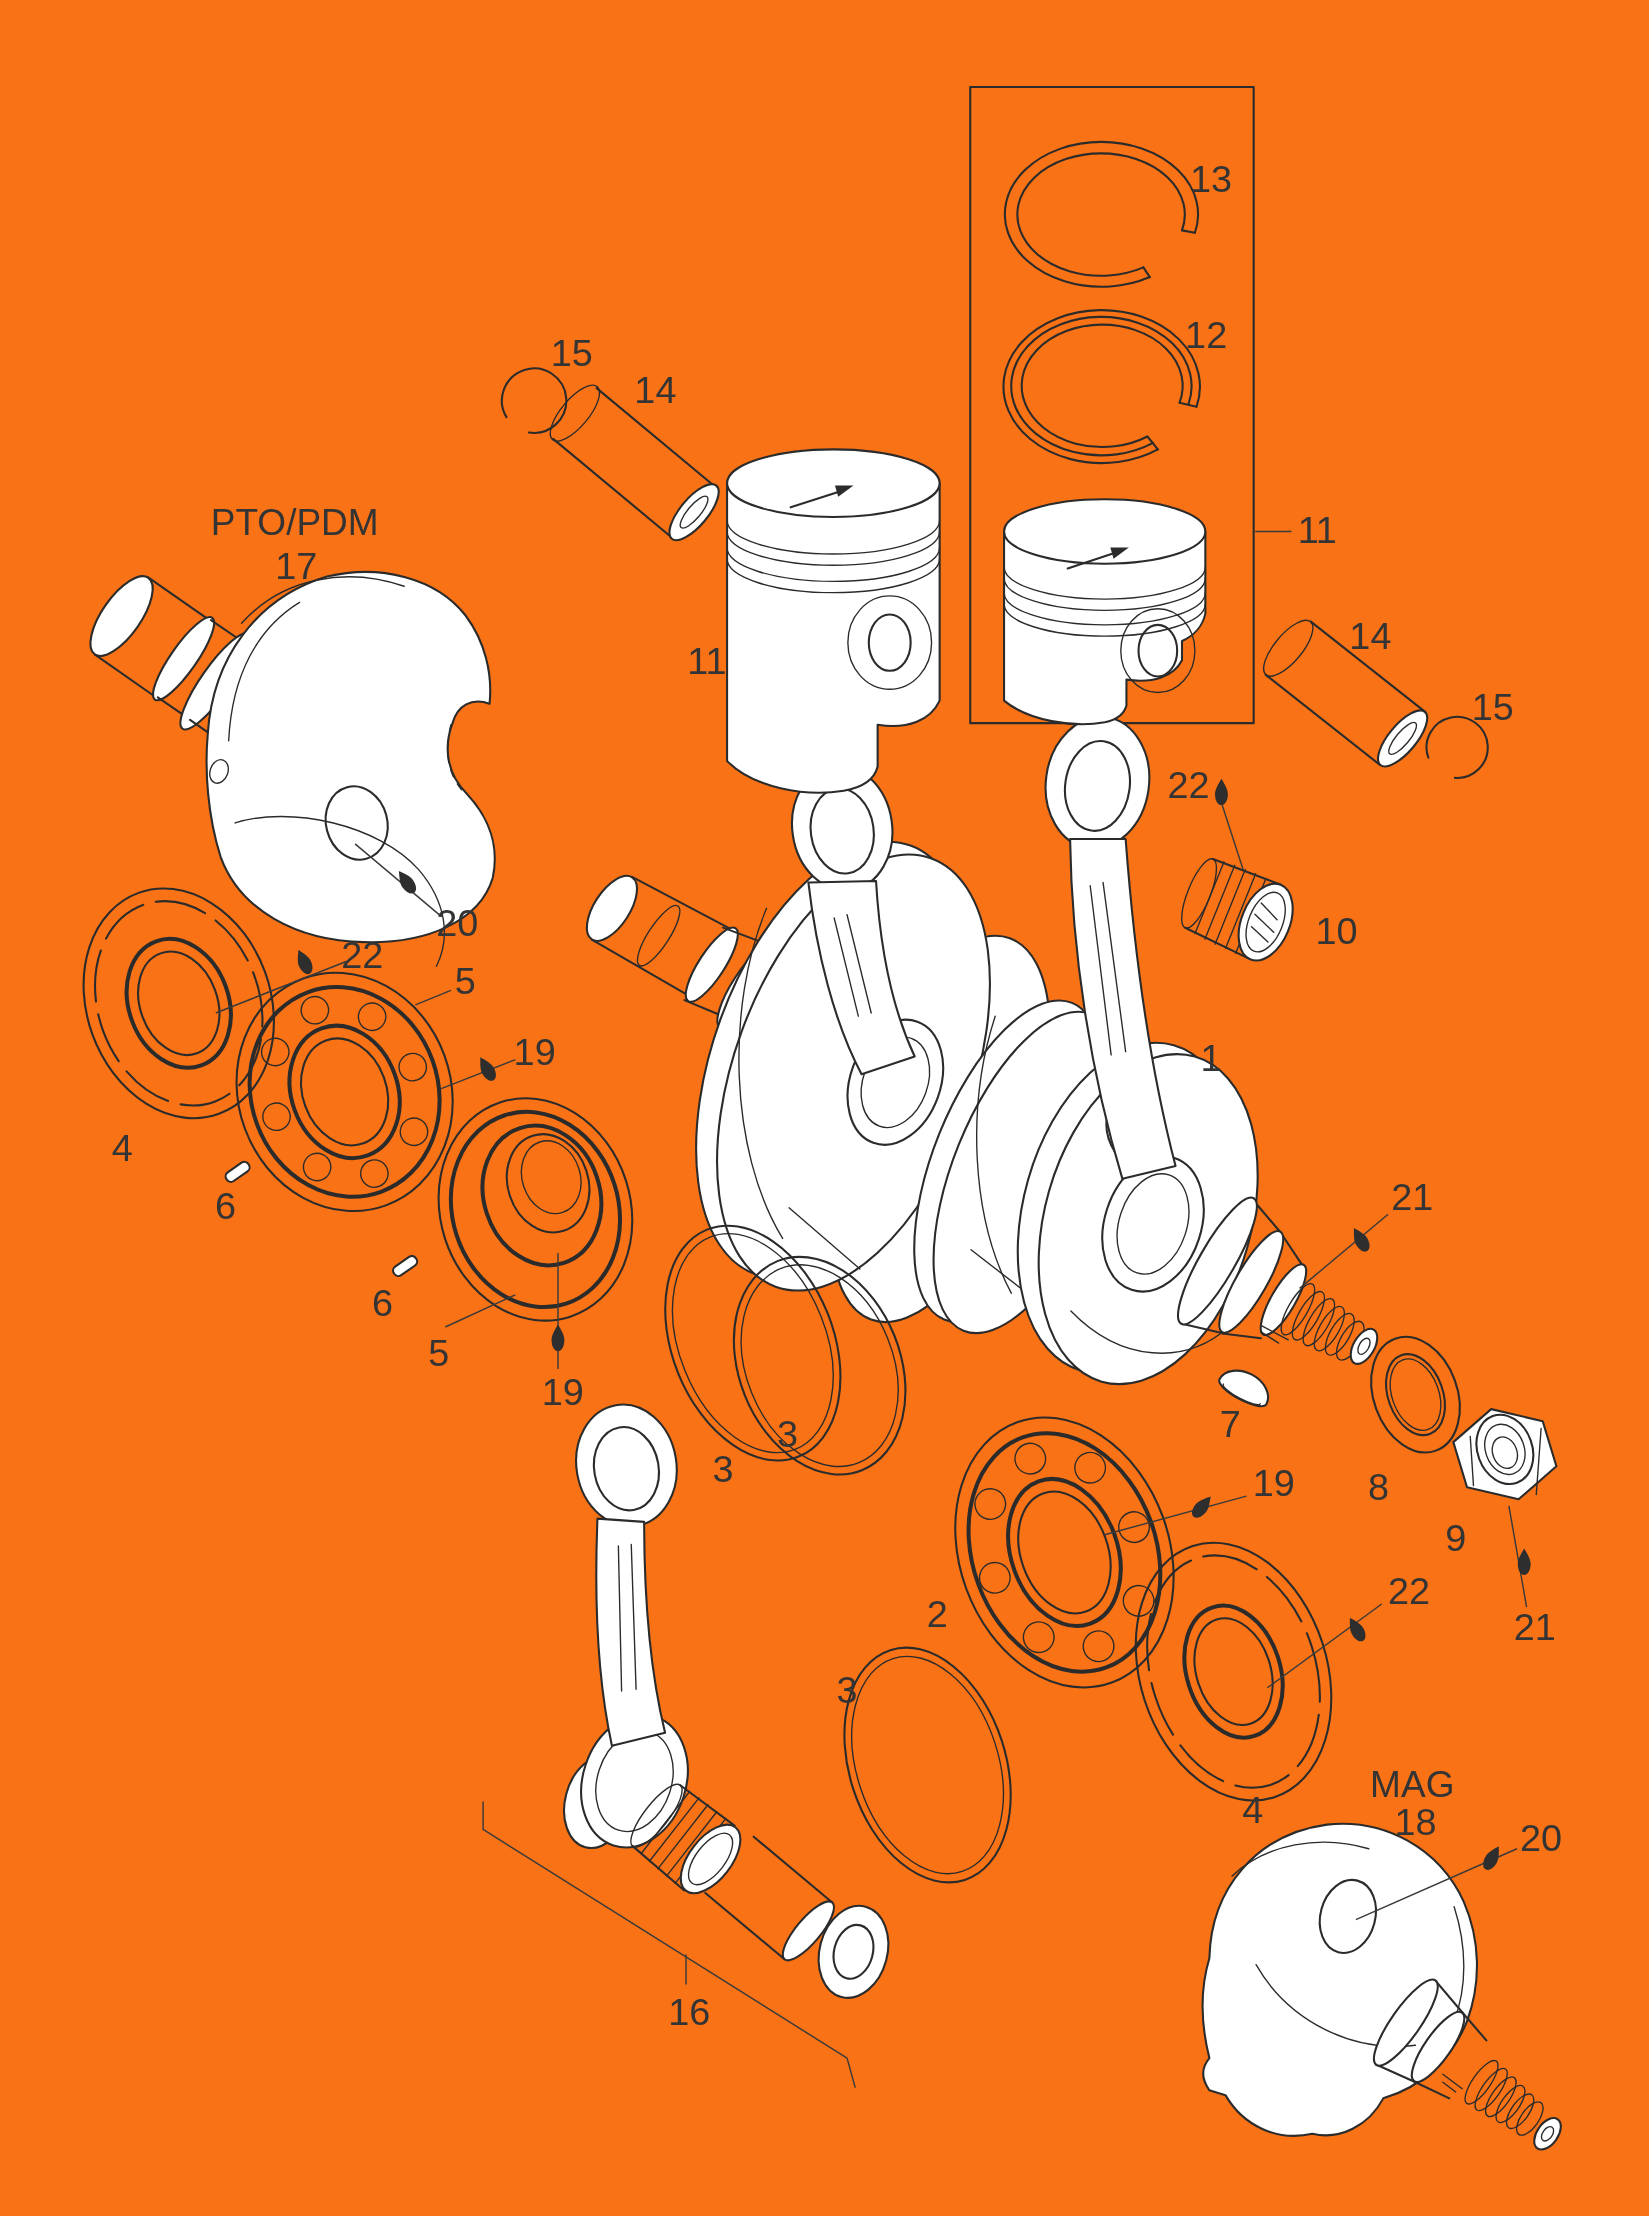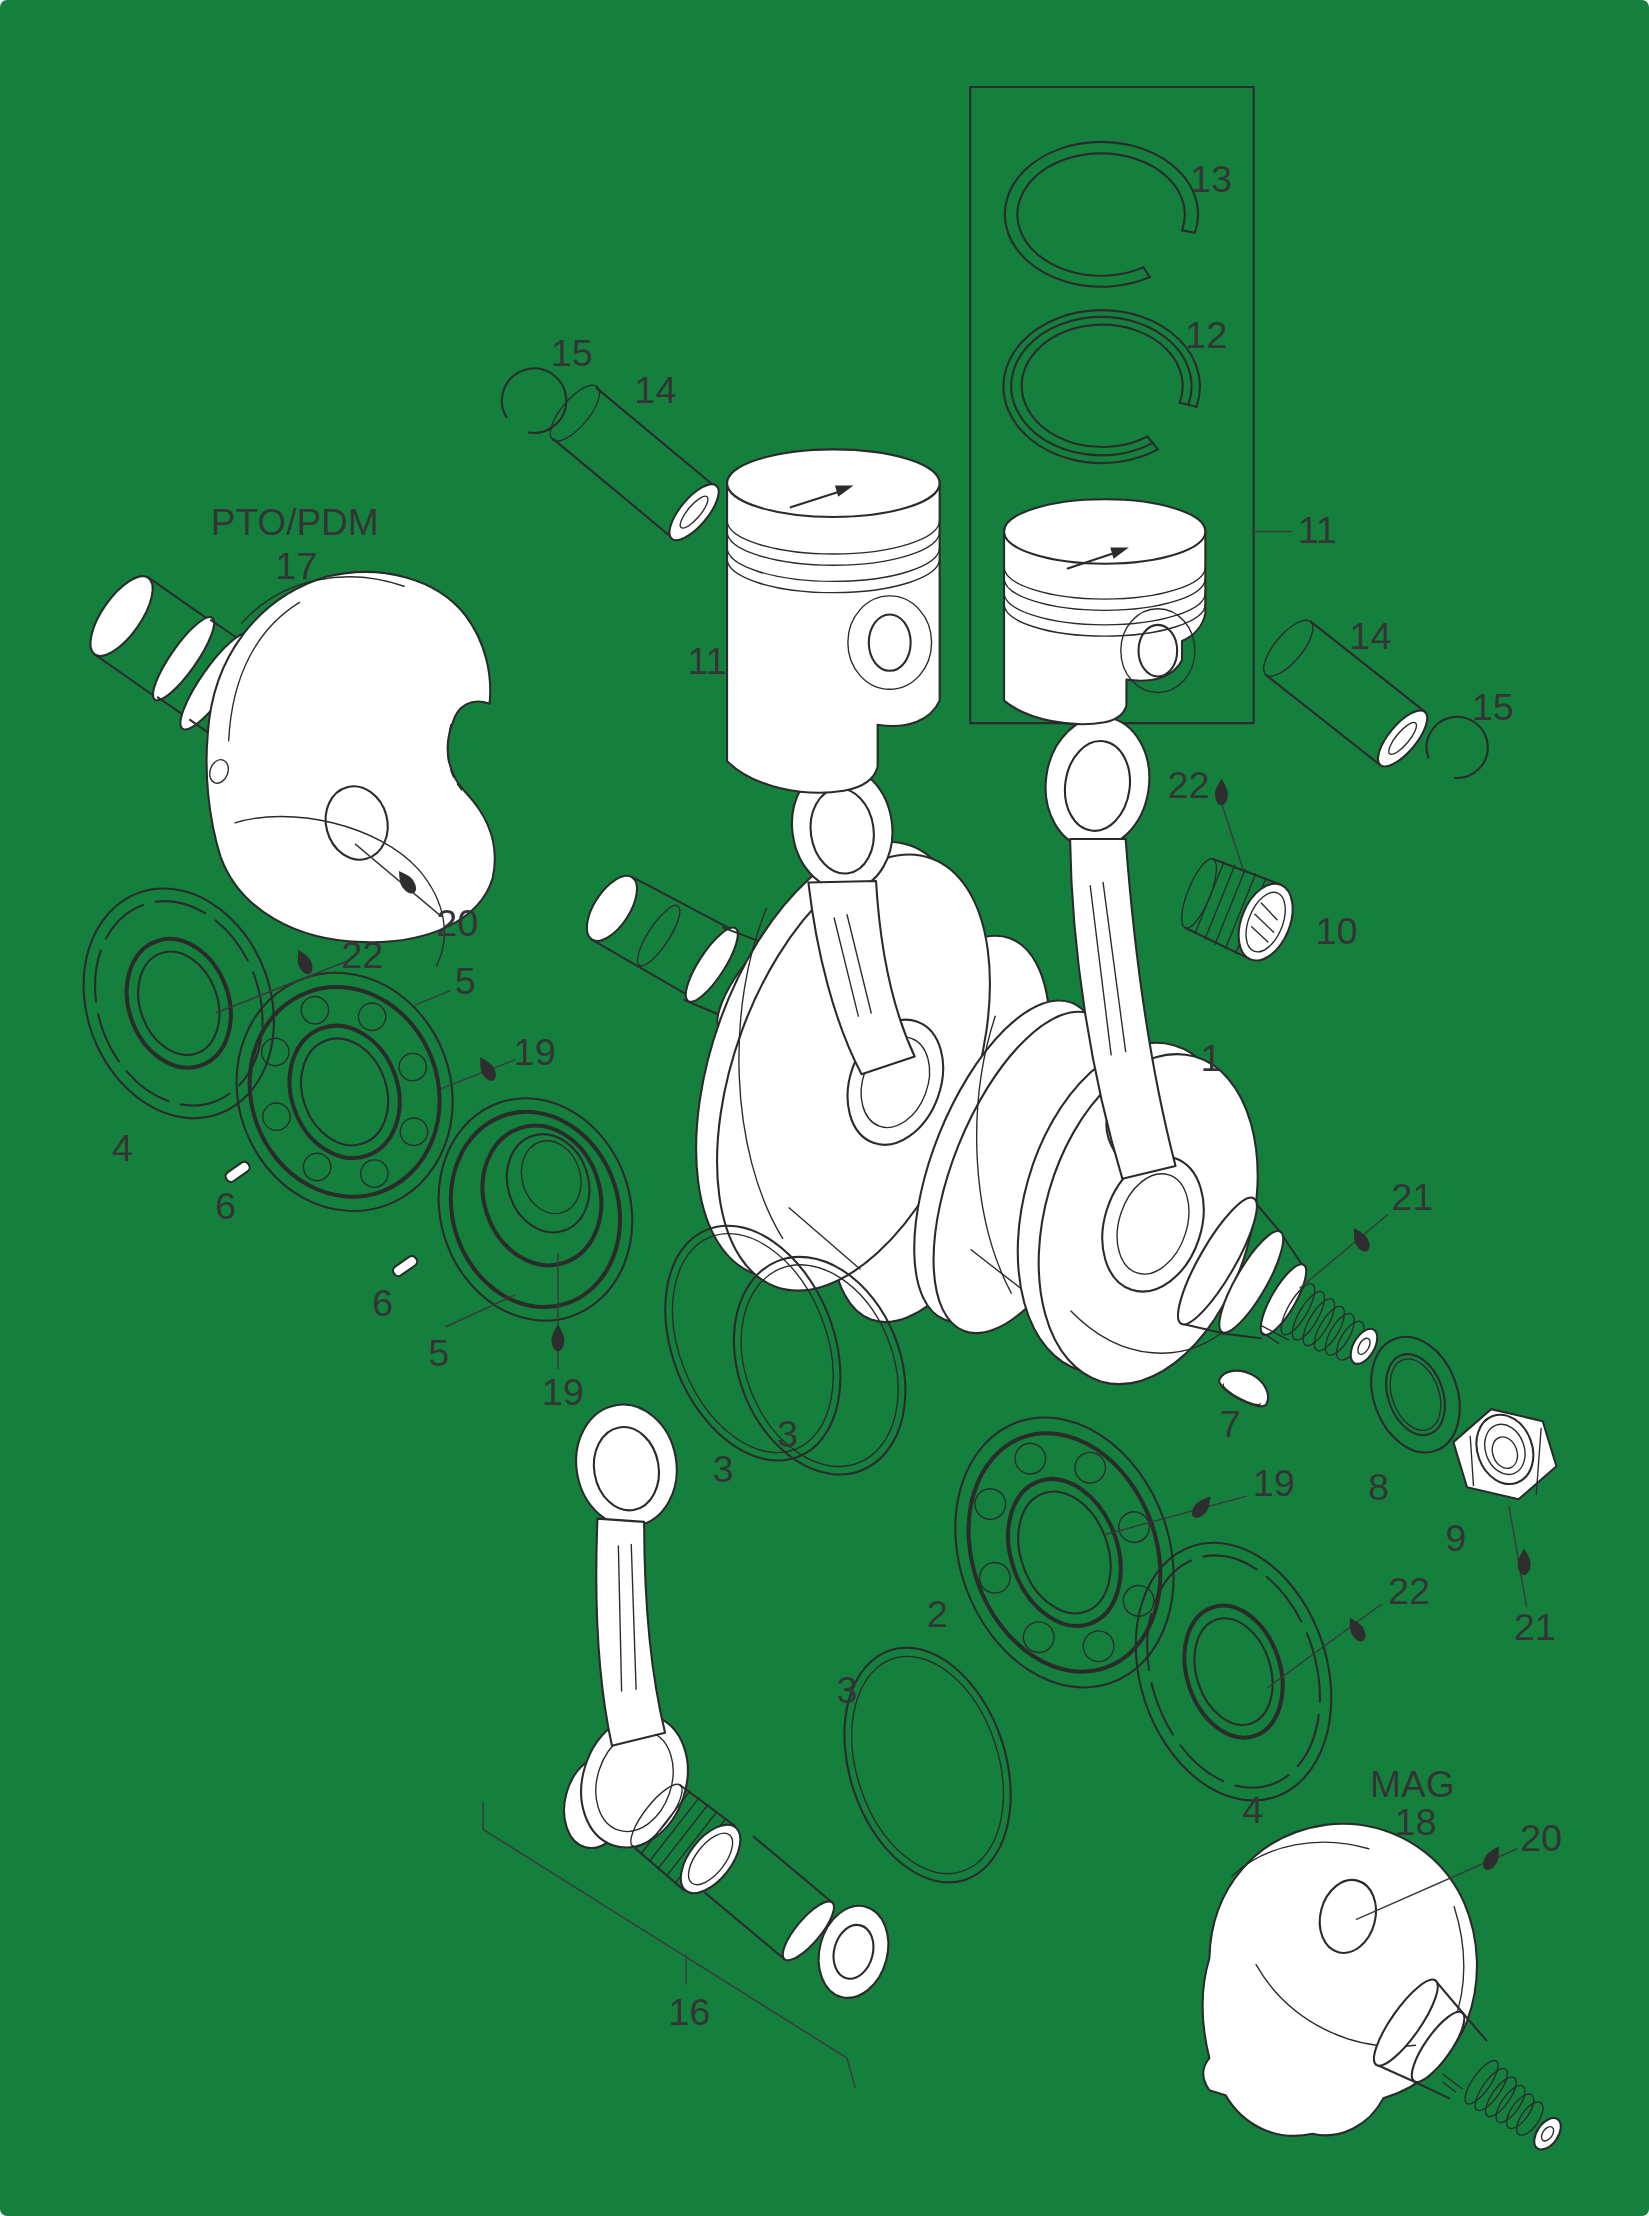--- a/index.html
+++ b/index.html
@@ -1,17 +1,17 @@
 <!DOCTYPE html>
 <html style="font-size:13px"><head>
 <meta charset="utf-8">
 <style>
   html,body{margin:0;padding:0;background:#ffffff;}
-  .page{width:1649px;height:2216px;background:#15803d;position:relative;
-        font-family:"Liberation Sans", sans-serif;border-radius:7px;}
+  .page{width:1649px;height:2216px;background:#f97316;position:relative;
+        font-family:"Liberation Sans", sans-serif;}
   svg{display:block;}
   .art{stroke:#2b2b2b;fill:none;stroke-width:2.6;stroke-linecap:round;stroke-linejoin:round;}
   .thin{stroke-width:1.7;}
   .thick{stroke-width:5;}
   .wfill{fill:#ffffff;}
   .leader{stroke:#3a3a3a;stroke-width:1.8;fill:none;}
   .num{font-family:"Liberation Sans", sans-serif;font-size:47px;fill:#343434;}
   .ttl{font-family:"Liberation Sans", sans-serif;font-size:46px;fill:#343434;}
   .mid{text-anchor:middle;dominant-baseline:middle;}
 </style>

